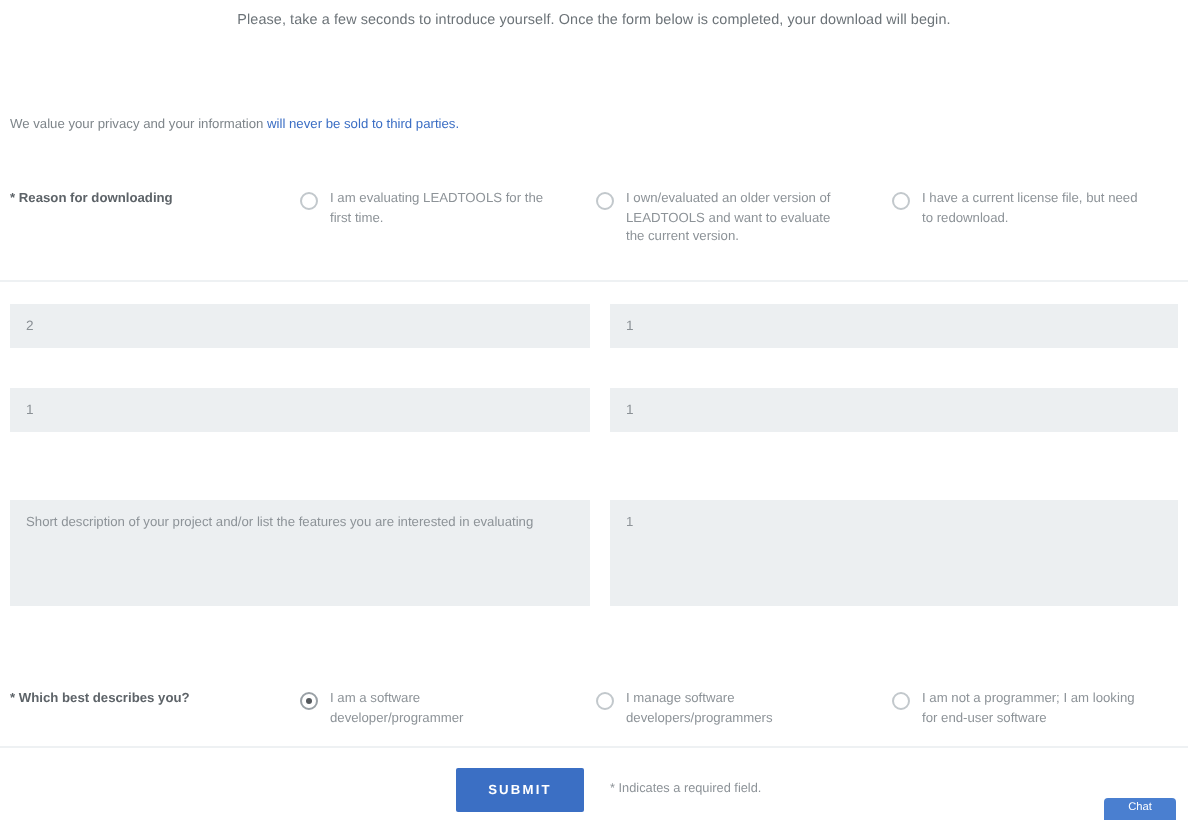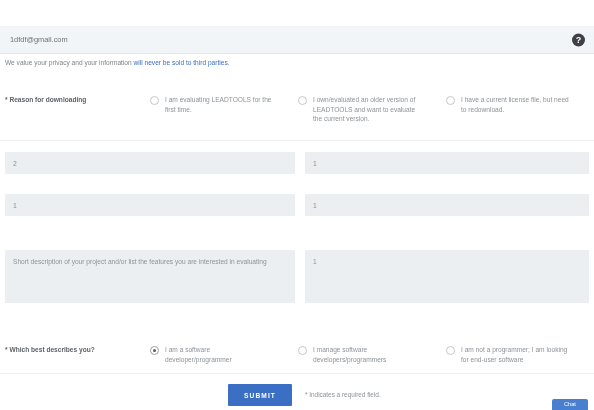--- a/index.html
+++ b/index.html
@@ -190,25 +190,22 @@
     line-height: 11px;
     border-radius: 2px 2px 0 0;
     cursor: pointer;
   }
 </style>
 </head>
 <body>
 
 <div id="page">
 
-
-  <div class="email-row">
-    <span class="email-value">1dfdf@gmail.com</span>
-    <span class="help-icon">?</span>
-  </div>
+  <div class="intro">Please, take a few seconds to introduce yourself. Once the form below is completed, your download will begin.</div>
+
 
   <div class="privacy"><span>We value your privacy and your information </span><a href="#">will never be sold to third parties.</a></div>
 
   <div class="row" style="top:88px;height:53px;">
     <div class="row-inner">
       <div class="col-half" style="width:150px;">
         <div class="field-label req">Reason for downloading</div>
       </div>
       <div class="col-quarter" style="width:148px;">
         <div class="radio-opt">

